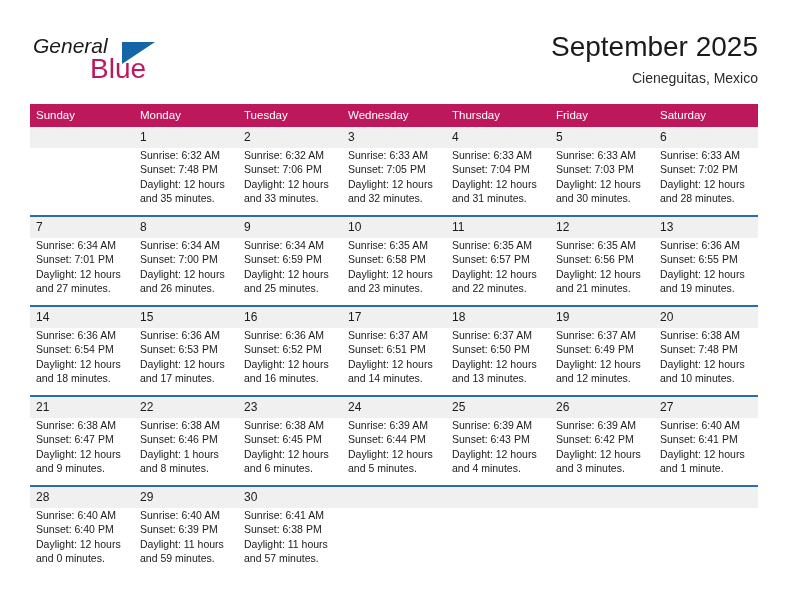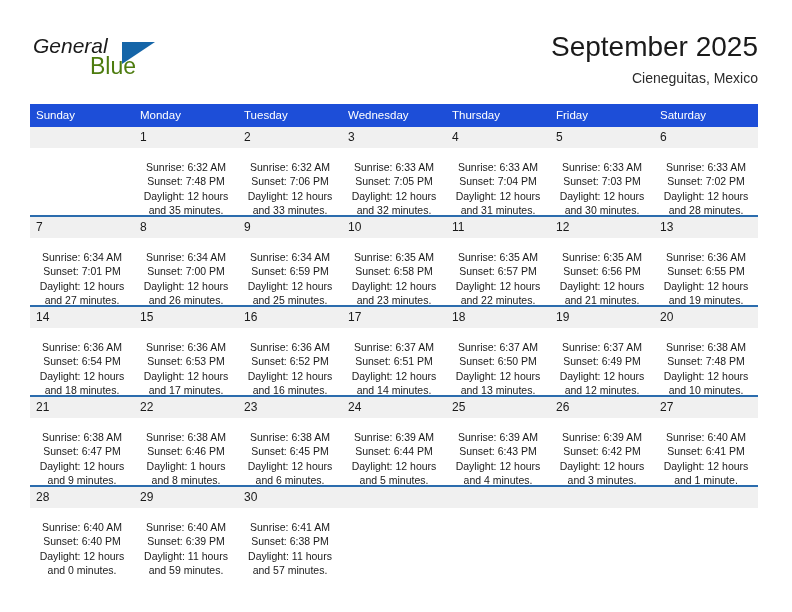--- a/index.html
+++ b/index.html
@@ -45,22 +45,22 @@
     font-size: 21px;
     letter-spacing: 0px;
     color: #1a1a1a;
     font-family: "Liberation Sans", sans-serif;
     font-style: italic;
   }
   .brand-blue {
     position: absolute;
     left: 57px;
     top: 19px;
-    font-size: 23px;
-    color: #4d7c0f;
+    font-size: 28px;
+    color: #be185d;
     font-family: "Liberation Sans", sans-serif;
   }
   .brand-flag {
     position: absolute;
     left: 89px;
     top: 8px;
     width: 0;
     height: 0;
     border-left: 33px solid #1565a8;
     border-bottom: 22px solid transparent;
@@ -91,21 +91,21 @@
   .calendar {
     position: absolute;
     left: 30px;
     top: 104px;
     width: 728px;
     border-collapse: collapse;
     table-layout: fixed;
   }
 
   .calendar th {
-    background: #1d4ed8;
+    background: #be185d;
     color: #ffffff;
     font-weight: normal;
     font-size: 11.5px;
     text-align: left;
     padding: 5px 0 5px 6px;
     height: 10px;
     line-height: 13px;
     border: none;
   }
 
@@ -134,25 +134,24 @@
     color: #1a1a1a;
     line-height: 14px;
     padding: 3px 0 4px 6px;
     height: 14px;
   }
   .daynum.empty {
     color: transparent;
   }
 
   .info {
-    padding: 12px 6px 0 6px;
+    padding: 0 6px 0 6px;
     font-size: 10.5px;
     line-height: 14.4px;
     color: #1a1a1a;
-    text-align: center;
   }
   .info div {
     white-space: nowrap;
   }
   .info .daylight {
     white-space: normal;
   }
 </style>
 </head>
 <body>

